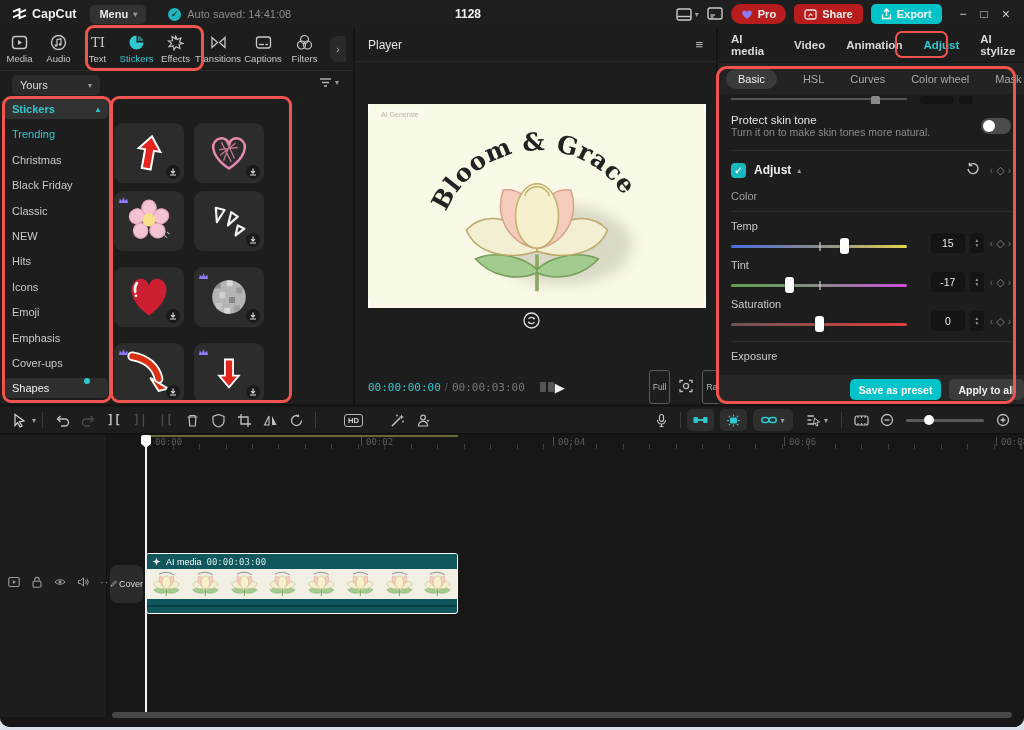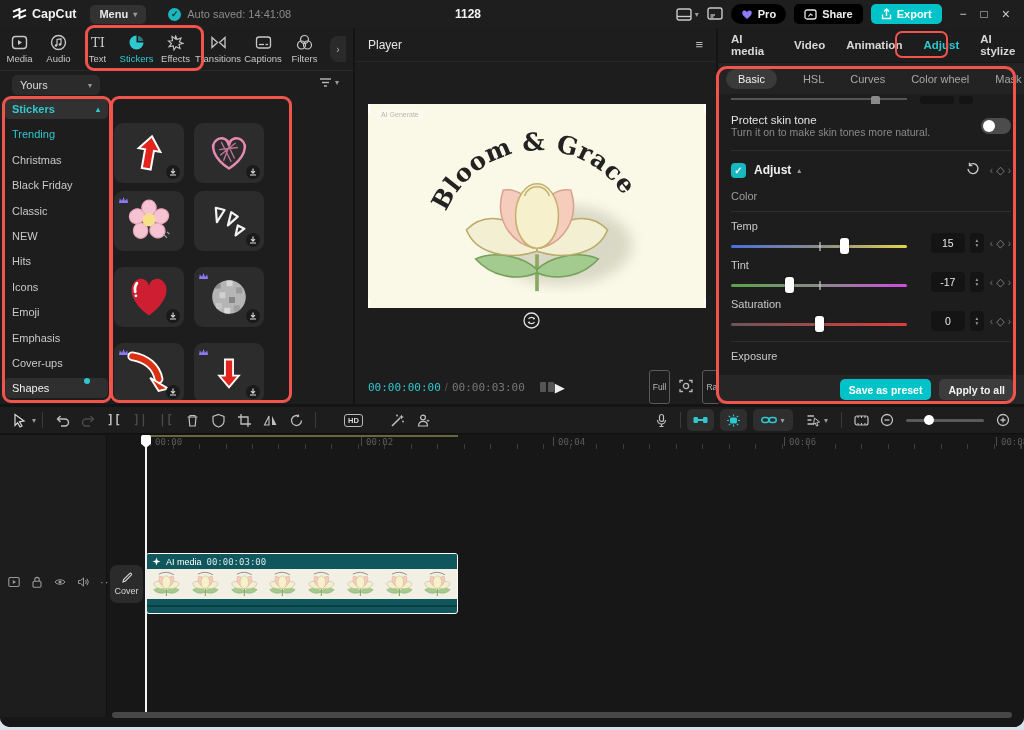--- a/index.html
+++ b/index.html
@@ -9,21 +9,21 @@
   .mono { font-family:"DejaVu Sans Mono", monospace; }
 
   
   .topbar { position:absolute; left:0; top:0; width:1024px; height:28px; background:#1e1e1e; display:flex; align-items:center; }
   .logo { display:flex; align-items:center; gap:5px; margin-left:12px; color:#f2f2f2; font-weight:bold; font-size:12.5px; }
   .menu-btn { margin-left:14px; background:#323232; border-radius:5px; height:19px; padding:0 9px; display:flex; align-items:center; gap:5px; color:#e8e8e8; font-weight:bold; font-size:11px; }
   .autosave { margin-left:22px; display:flex; align-items:center; gap:6px; color:#8c8c8c; font-size:11px; }
   .autosave .dot { width:13px; height:13px; border-radius:50%; background:#1cb7be; color:#0e2a2b; font-size:9px; display:flex; align-items:center; justify-content:center; font-weight:bold; }
   .proj-title { position:absolute; left:438px; top:0; height:28px; display:flex; align-items:center; color:#f0f0f0; font-weight:bold; font-size:12px; width:60px; justify-content:center; }
   .tb-right { position:absolute; right:0; top:0; height:28px; display:flex; align-items:center; gap:8px; padding-right:8px; }
-  .pill { height:20px; border-radius:5px; background:#000000; display:flex; align-items:center; gap:5px; padding:0 10px; color:#f0f0f0; font-weight:bold; font-size:11px; }
+  .pill { height:20px; border-radius:5px; background:#b91c1c; display:flex; align-items:center; gap:5px; padding:0 10px; color:#f0f0f0; font-weight:bold; font-size:11px; }
   .pill.pro { border-radius:11px; }
   .pill.export { background:#00c3c9; color:#fff; }
   .winctl { display:flex; align-items:center; gap:14px; margin-left:10px; color:#cfcfcf; font-size:12px; padding-right:6px; }
   .caret { font-size:8px; color:#9a9a9a; }
 
   
   .left-panel { position:absolute; left:0; top:28px; width:353px; height:376px; background:#1d1d1e; }
   .player-panel { position:absolute; left:355px; top:28px; width:361px; height:376px; background:#1d1d1e; }
   .right-panel { position:absolute; left:718px; top:28px; width:306px; height:376px; background:#1d1d1e; }
 
@@ -79,21 +79,21 @@
   .chk { width:15px; height:15px; border-radius:4px; background:#17b8bf; color:#fff; font-size:10px; display:flex; align-items:center; justify-content:center; font-weight:bold; }
   .kf { display:flex; align-items:center; gap:3px; color:#6f6f6f; font-size:10px; }
   .kf .dia { font-size:11px; color:#8a8a8a; }
   .adj-row { padding:0 13px; }
   .slider-line { position:relative; height:16px; margin-top:6px; width:176px; }
   .slider-line .track { position:absolute; left:0; right:0; top:7px; height:3px; border-radius:2px; }
   .slider-line .ctick { position:absolute; left:50%; top:4px; width:1.5px; height:9px; background:#cfcfcf99; }
   .slider-line .handle { position:absolute; top:0; width:9px; height:16px; background:#fff; border-radius:3px; margin-left:-4px; box-shadow:0 0 2px #0009; }
   .valbox { width:34px; height:20px; background:#141415; border-radius:4px; color:#e8e8e8; font-size:10.5px; display:flex; align-items:center; justify-content:center; }
   .stepper { width:14px; height:20px; background:#141415; border-radius:4px; display:flex; flex-direction:column; align-items:center; justify-content:center; color:#9a9a9a; font-size:5.5px; line-height:5px; }
-  .rp-actions { position:absolute; left:0; bottom:0; width:100%; height:29px; background:#262627; display:flex; align-items:center; justify-content:flex-end; gap:8px; padding-right:10px; }
+  .rp-actions { position:absolute; left:0; bottom:0; width:100%; height:29px; background:#262627; display:flex; align-items:center; justify-content:flex-end; gap:8px; }
   .btn { height:21px; border-radius:5px; padding:0 9px; display:flex; align-items:center; font-size:10.5px; color:#f2f2f2; font-weight:bold; background:#3c3c3d; }
   .btn.primary { background:#00c3c9; color:#fff; }
 
   
   .tl-toolbar { position:absolute; left:0; top:405px; width:1024px; height:29px; background:#1d1d1e; border-top:2px solid #141414; border-bottom:1px solid #101010; display:flex; align-items:center; }
   .ticon { display:flex; align-items:center; justify-content:center; width:26px; height:22px; color:#c0c0c0; }
   .ticon.dim { color:#565656; opacity:.8; }
   .ticon svg { width:15px; height:15px; }
   .vdiv { width:1px; height:16px; background:#3a3a3a; margin:0 6px; }
   .cyanbtn { width:27px; height:22px; background:#2e2e2f; border-radius:5px; display:flex; align-items:center; justify-content:center; margin-right:6px; color:#2ec8cf; }
@@ -106,21 +106,21 @@
   .ruler .minor { position:absolute; left:39px; top:9px; right:0; height:5px;
      background:repeating-linear-gradient(to right, #3d3d3d 0 1px, transparent 1px 26.5px); }
   .rlabel { position:absolute; top:2px; display:flex; gap:4px; align-items:flex-start; color:#5c5c5c; font-size:9px; }
   .rlabel .tick { width:1px; height:9px; background:#4c4c4c; }
   .cacheline { position:absolute; left:146px; top:0; width:312px; height:2px; background:#77763c; opacity:.85; }
   .playhead-line { position:absolute; left:145px; top:0; width:1.5px; height:277px; background:#f2f2f2; z-index:40; }
   .playhead-cap { position:absolute; left:141px; top:0; width:10px; height:13px; background:#fff; border-radius:2px;
      clip-path:polygon(0 0,100% 0,100% 68%,50% 100%,0 68%); z-index:41; }
   .trackicons { position:absolute; left:8px; top:141px; display:flex; gap:11px; align-items:center; color:#9a9a9a; }
   .trackicons svg { width:12px; height:12px; }
-  .cover-btn { position:absolute; left:110px; top:130px; width:33px; height:38px; background:#2b2b2c; border-radius:7px; display:flex; flex-direction:column; align-items:center; justify-content:center; gap:2px; color:#d8d8d8; font-size:9px; z-index:30; }
+  .cover-btn { position:absolute; left:110px; top:130px; width:33px; height:38px; background:#2b2b2c; border-radius:7px; display:flex; align-items:center; justify-content:center; gap:2px; color:#d8d8d8; font-size:9px; z-index:30; }
   .clip { position:absolute; left:146px; top:118px; width:312px; height:61px; border:1.5px solid #fff; border-radius:3px; overflow:hidden; z-index:20; background:#0f575c; }
   .clip-head { height:15px; background:#0f575c; display:flex; align-items:center; gap:5px; padding-left:5px; color:#fff; font-size:9px; }
   .clip-head .dur { color:#cfe6e6; }
   .clip-strip { height:30px; background:#f2efe4; display:flex; }
   .clip-strip svg { width:39px; height:30px; }
   .clip-foot { height:8px; background:#0f575c; border-bottom:2px solid #093f43; }
   .clip-foot2 { height:4px; background:#0f575c; }
   .hscroll { position:absolute; left:112px; top:277px; width:900px; height:6px; background:#474747; border-radius:3px; }
 
   .flexrow { display:flex; align-items:center; }

